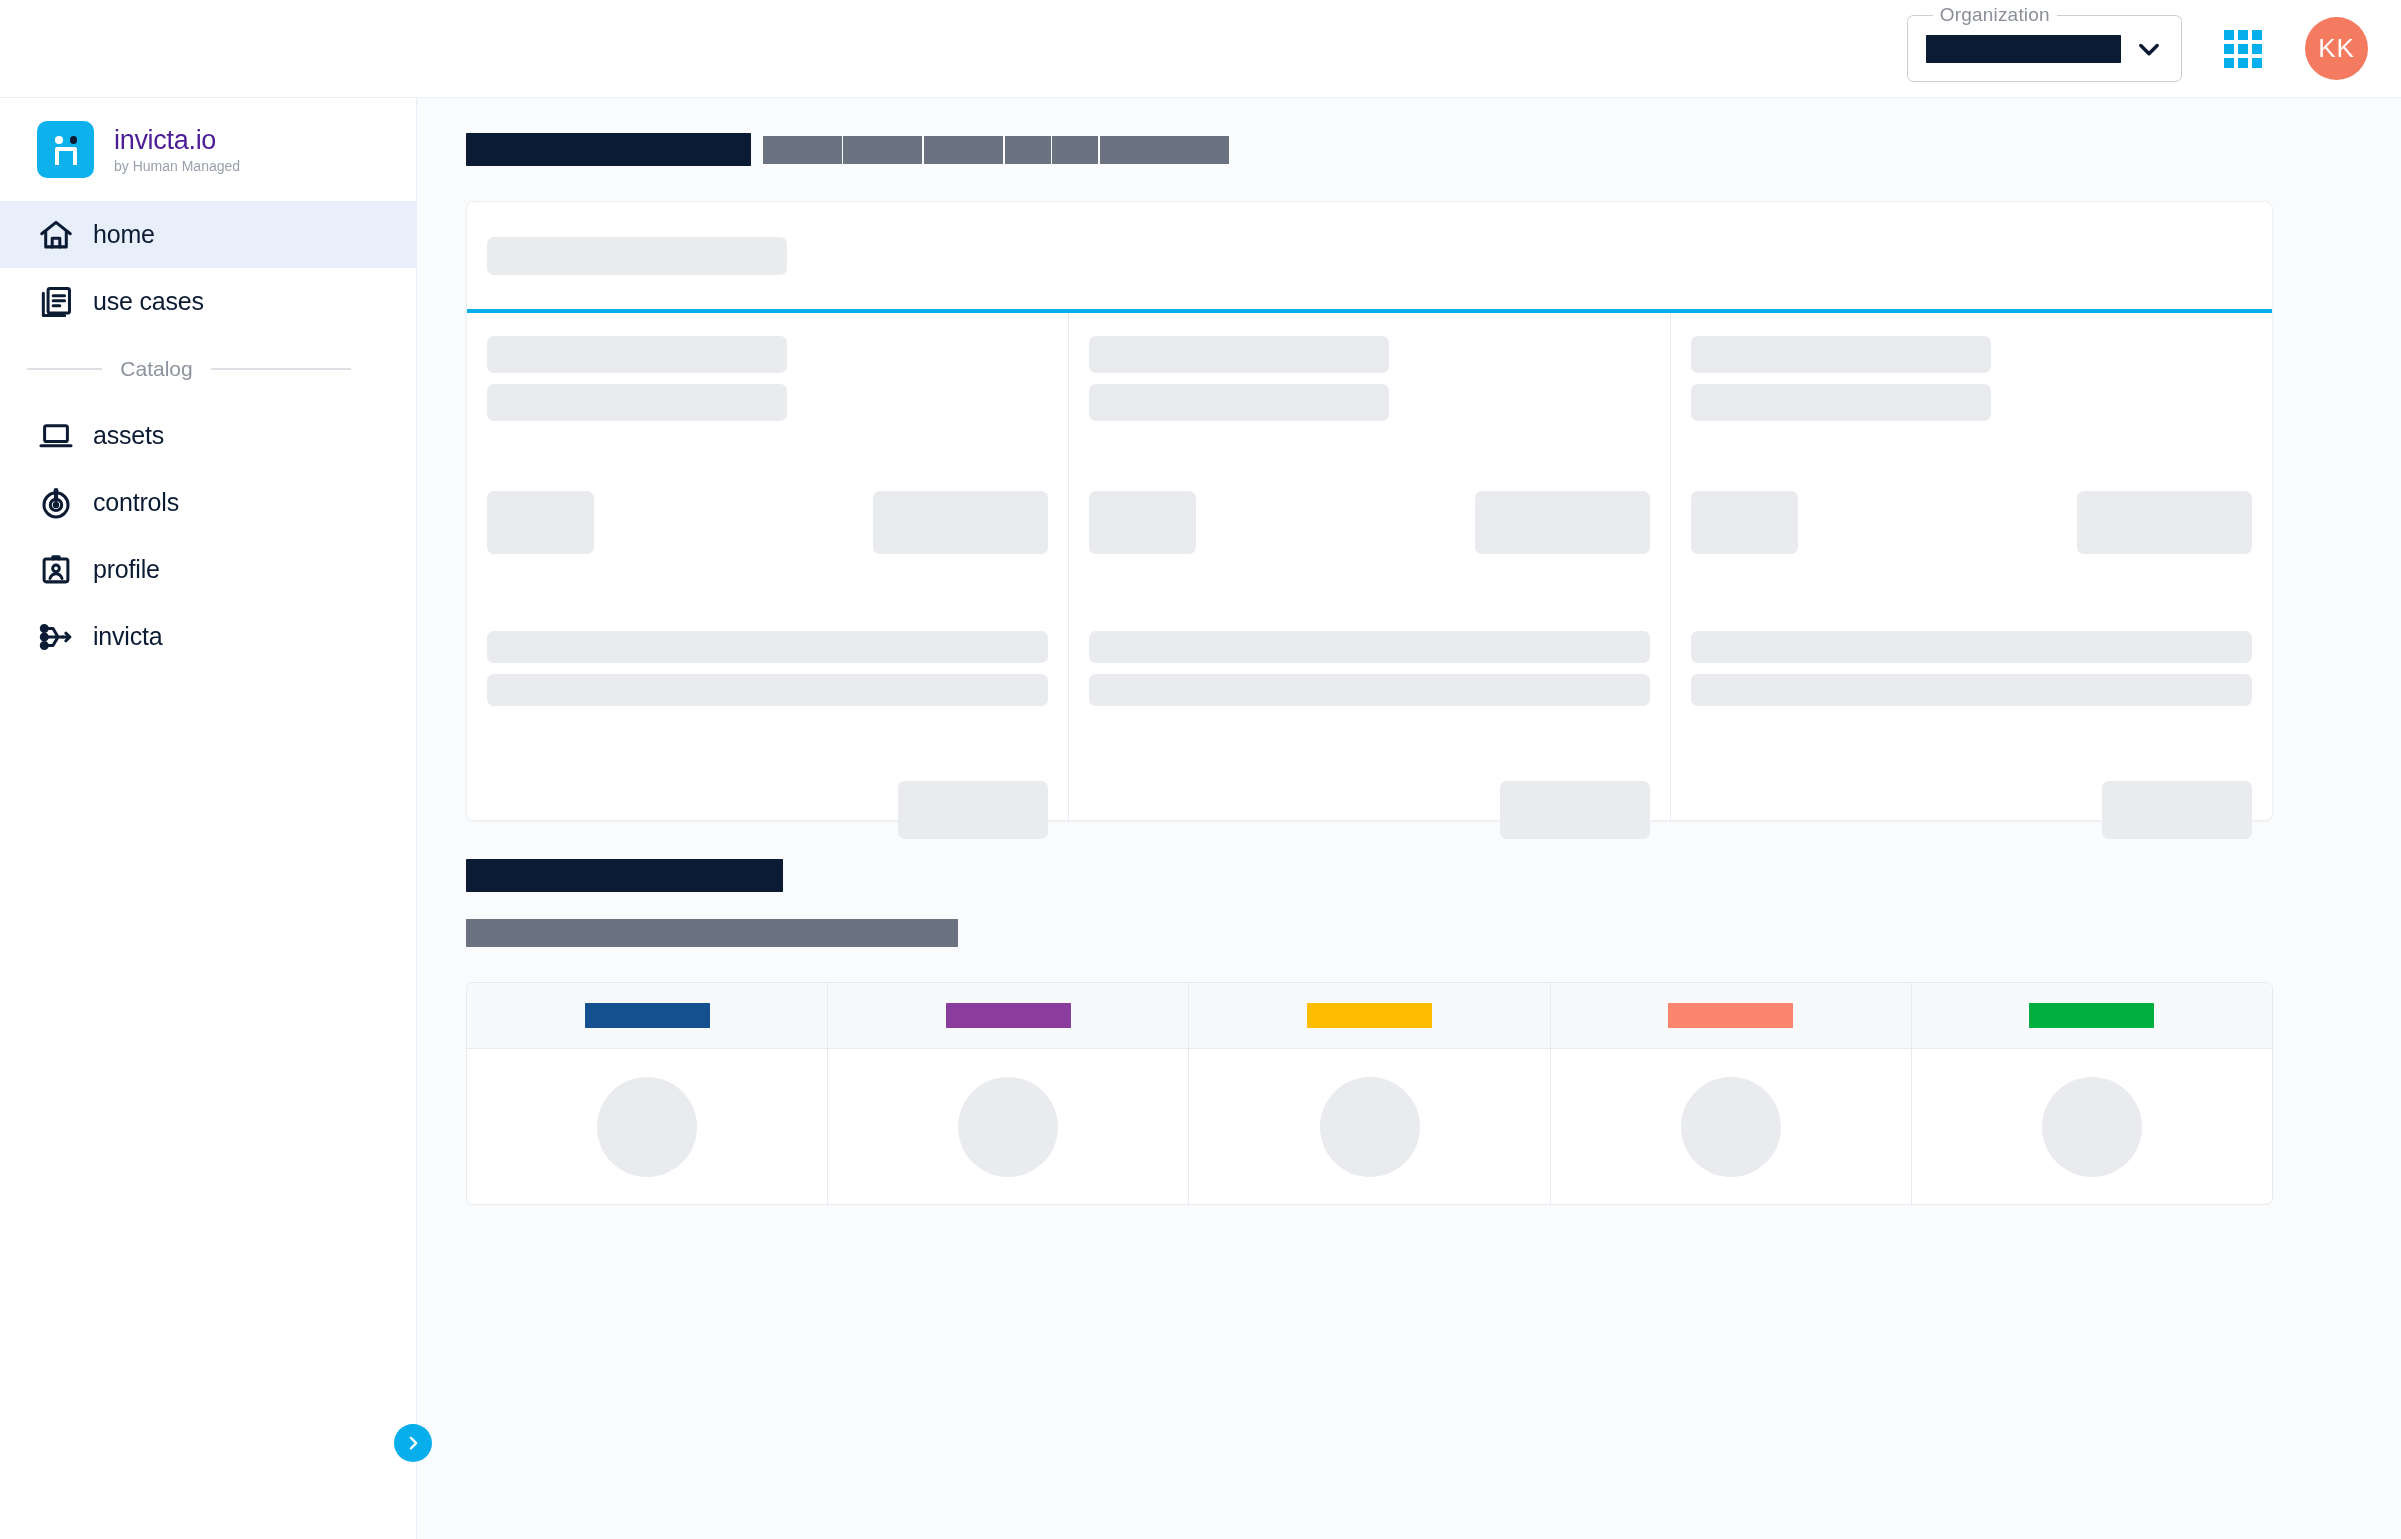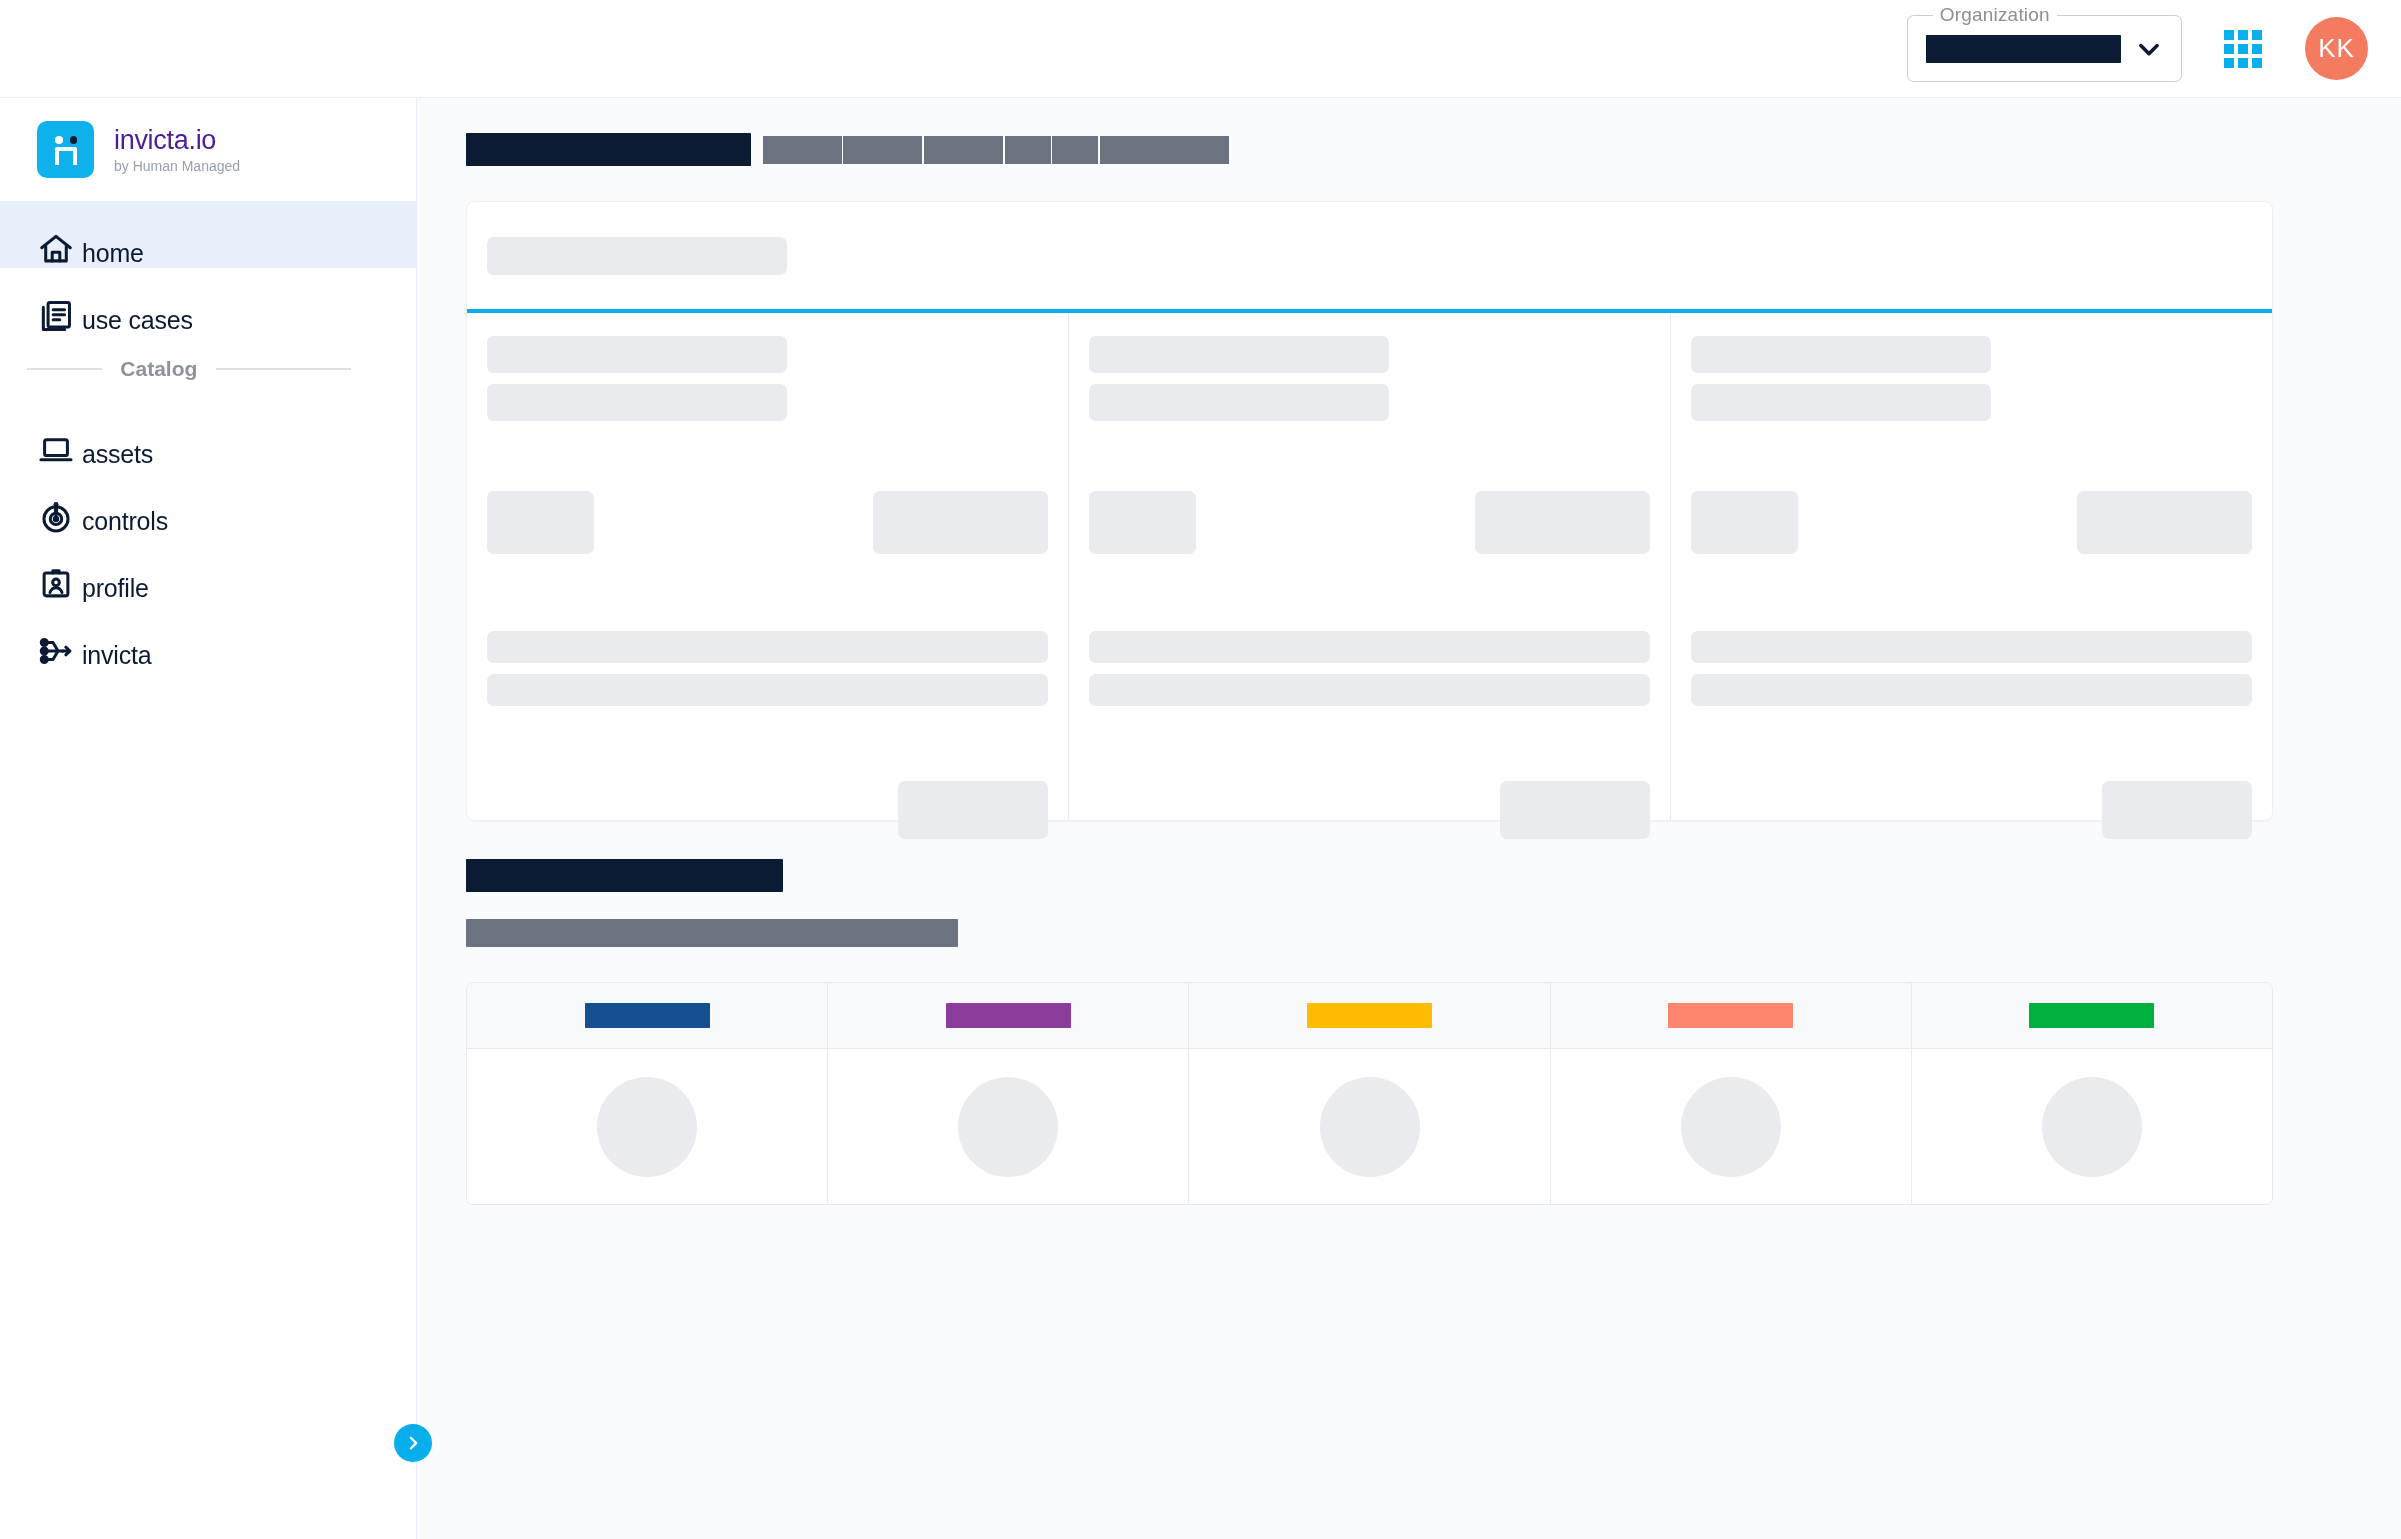--- a/index.html
+++ b/index.html
@@ -96,38 +96,38 @@
     position: absolute; left: 17.5px; top: 26px;
     width: 22.5px; height: 17.5px;
     border: 4.2px solid #ffffff;
     border-bottom: none;
     border-radius: 2.5px 2.5px 0 0;
   }
   .brand-name { font-size: 27px; color: #4c1d95; line-height: 1.15; letter-spacing: -0.3px; }
   .brand-sub  { font-size: 14px; color: #9aa1ab; margin-top: 2.5px; }
 
   .nav-item {
-    display: flex; align-items: flex-end; gap: 7px;
+    display: flex; align-items: center; gap: 18px;
     height: 67px; padding-left: 37px;
     cursor: pointer;
     font-size: 25px; color: #0b1b33;
     letter-spacing: -0.2px;
   }
   .nav-item.active { background: #e8effa; }
   .nav-icon { width: 38px; height: 38px; flex: none; display:block; }
 
   .nav-section {
     display: flex; align-items: center;
     gap: 18.3px;
     padding: 21.7px 65px 21.7px 27px;
     user-select: none;
   }
   .nav-section .line { flex: 1; height: 1.7px; background: #dcdfe4; }
   .nav-section .line.short { flex: none; width: 75px; }
-  .nav-section .label { font-size: 21px; color: #8d939c; white-space: nowrap; font-weight: bold; }
+  .nav-section .label { font-size: 21px; color: #8d939c; white-space: nowrap; }
 
   
   .collapse-btn {
     position: absolute;
     left: 394px; top: 1424px;
     width: 38px; height: 38px;
     border-radius: 50%;
     background: #06aeec;
     display: flex; align-items: center; justify-content: center;
     cursor: pointer;

